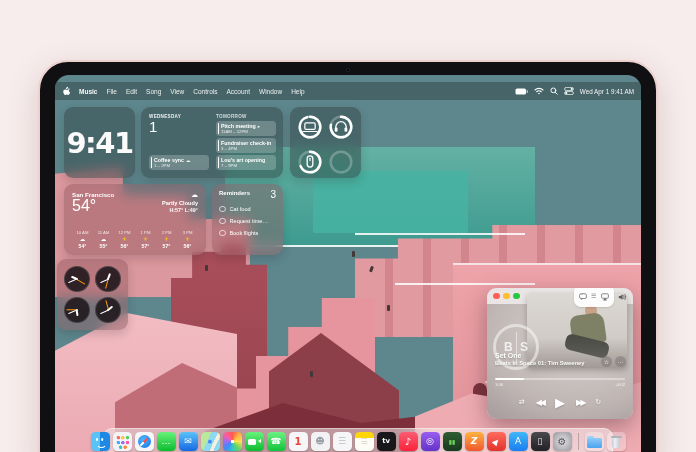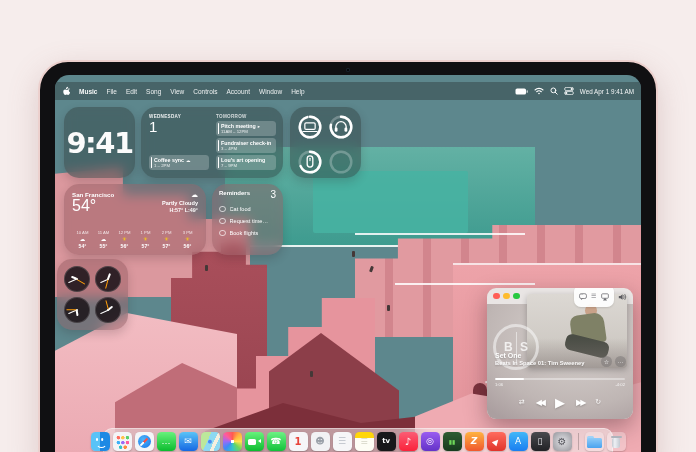--- a/index.html
+++ b/index.html
@@ -58,21 +58,21 @@
     display:flex; align-items:center; justify-content:space-between;
     padding:0 7px; color:rgba(255,255,255,.95); font-size:6.5px; }
   .mb-left { display:flex; align-items:center; gap:9px; }
   .mb-app { font-weight:bold; }
   .mb-item { opacity:.95; }
   .mb-right { display:flex; align-items:center; gap:6px; }
   .mb-right svg { display:block; }
   .mb-time { font-size:6.3px; white-space:nowrap; }
 
   
-  .widget { position:absolute; border-radius:15px; color:#fff; z-index:10;
+  .widget { position:absolute; border-radius:9px; color:#fff; z-index:10;
     box-shadow:0 4px 10px rgba(40,20,25,.18); backdrop-filter:blur(6px) saturate(1.3); }
   .glass-dark  { background:rgba(62,72,72,.55); }
   .glass-pink  { background:rgba(146,98,104,.55); }
 
   .clockw { left:9px; top:32px; width:71px; height:71px; display:flex; align-items:center; justify-content:center; }
   .clock-time { font-family:"DejaVu Sans",sans-serif; font-weight:700; font-size:29px; letter-spacing:-1.5px; color:#fbfbfb; }
 
   .calw { left:86px; top:32px; width:142px; height:71px; padding:7px 7px 6px 8px; display:flex; gap:7px; }
   .cal-col { flex:1; display:flex; flex-direction:column; min-width:0; }
   .cal-weekday { font-size:4.6px; font-weight:bold; letter-spacing:.3px; opacity:.9; }

